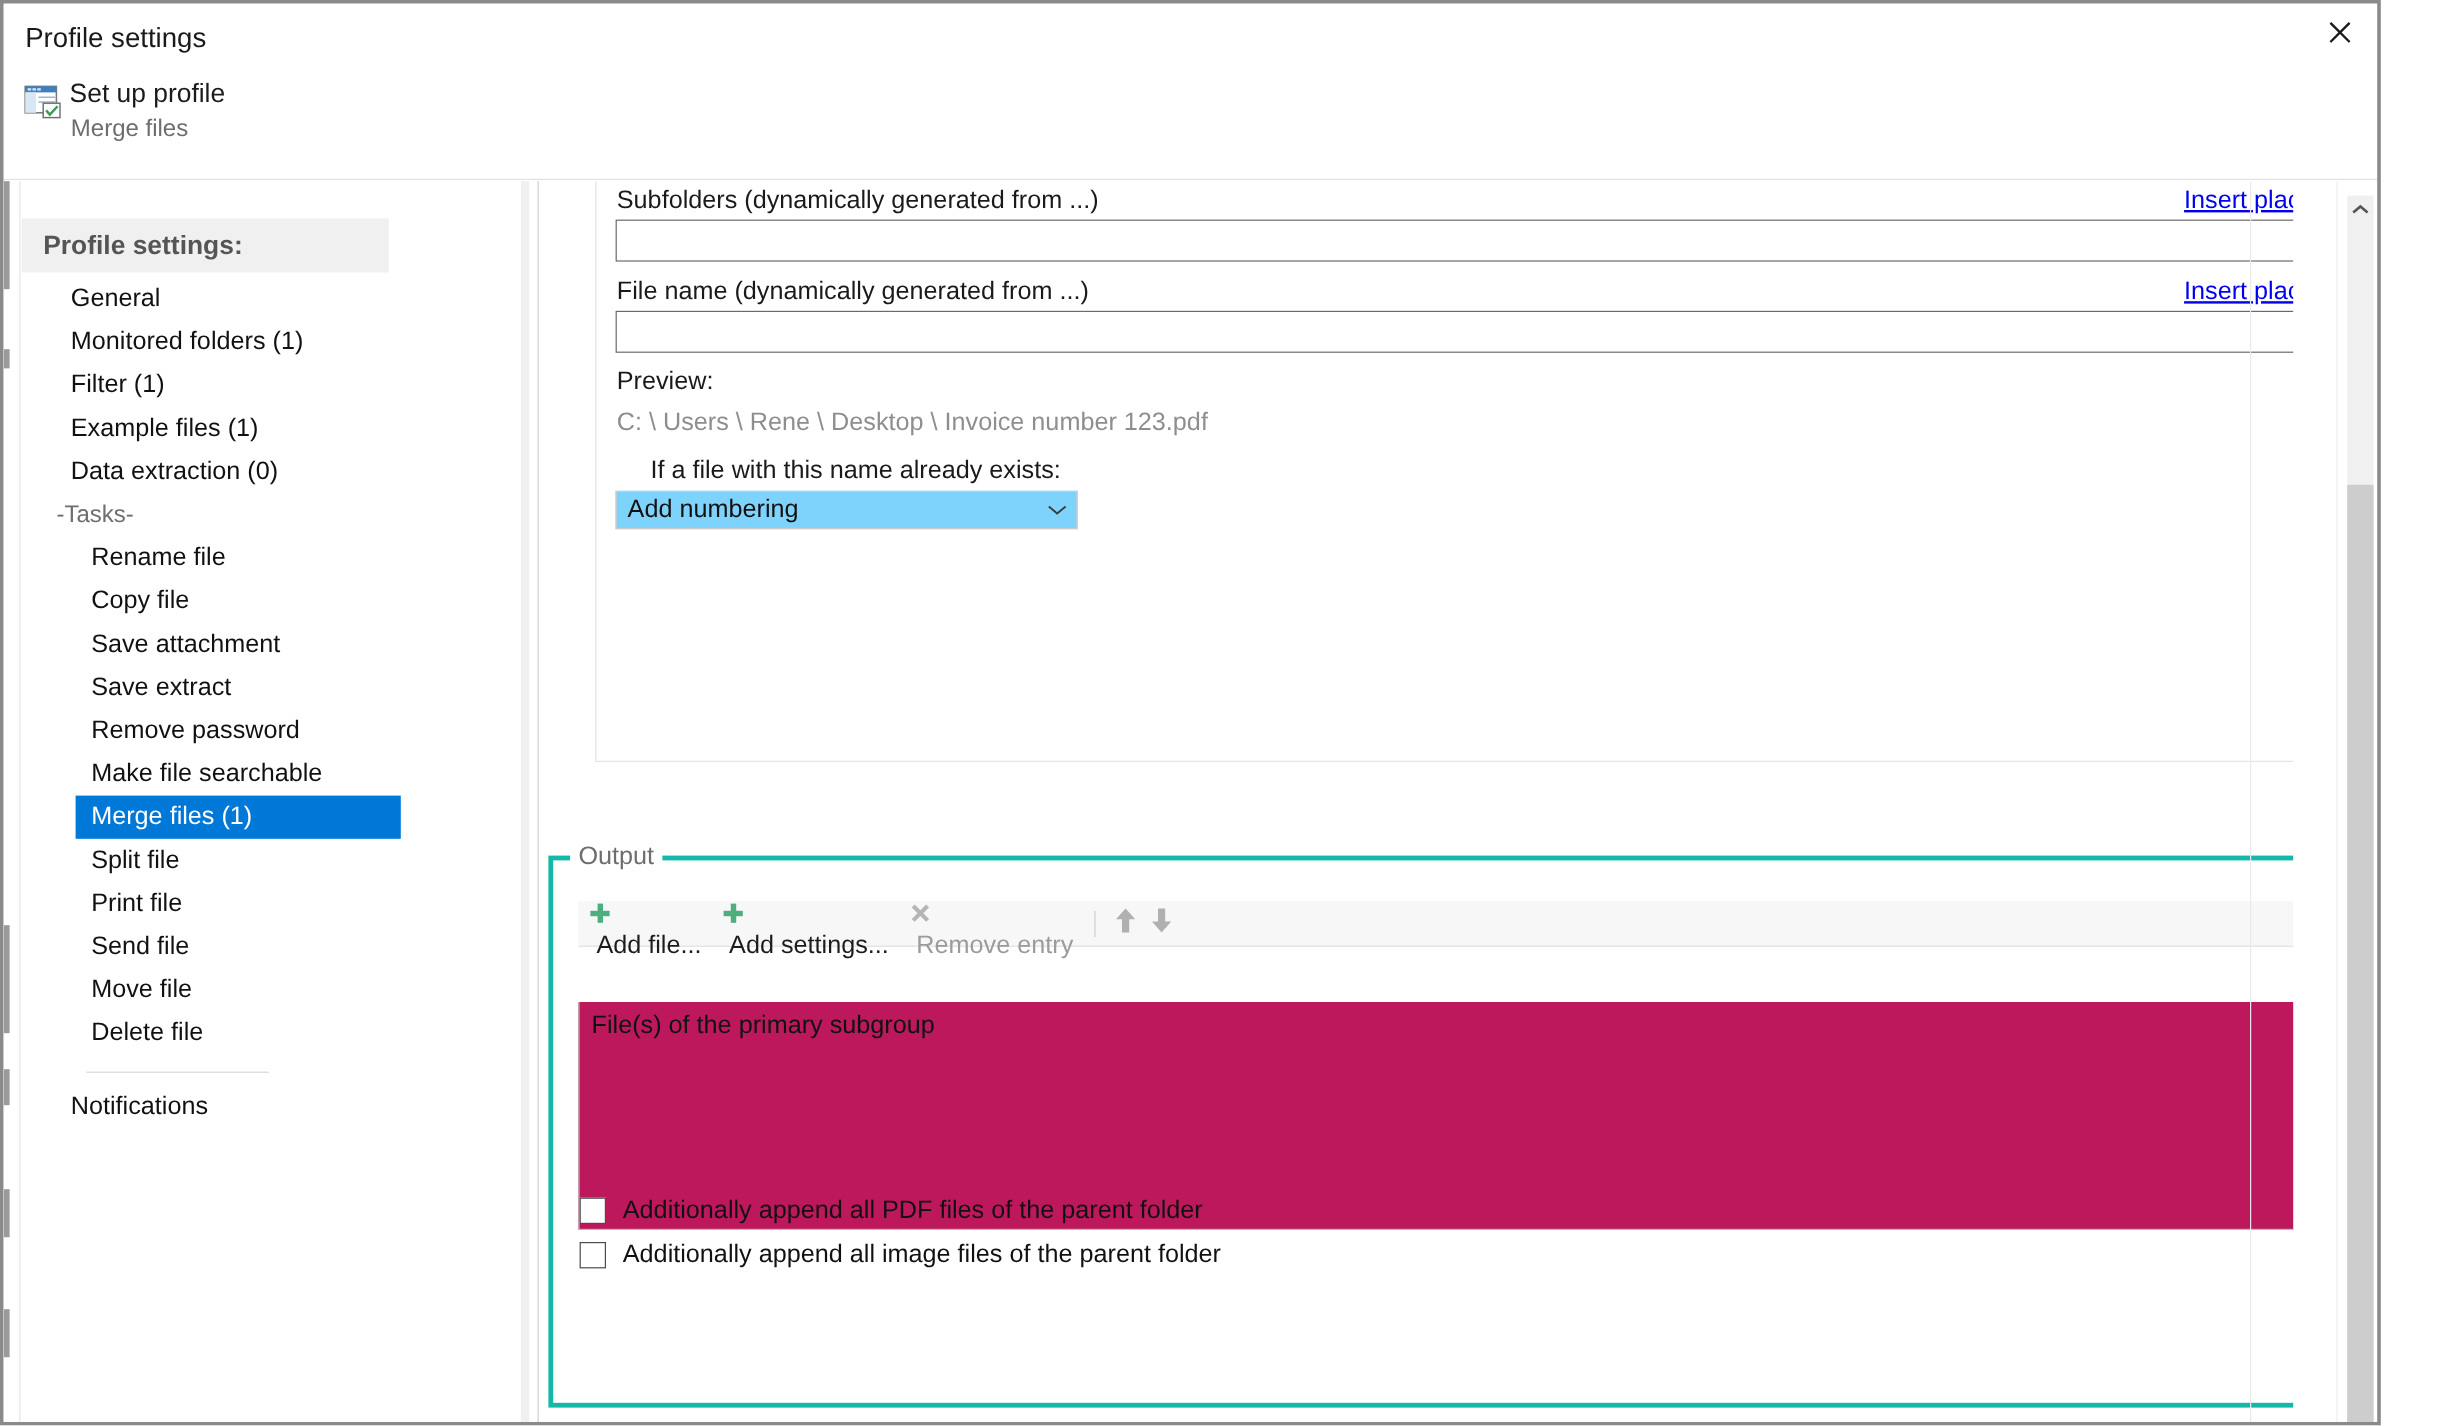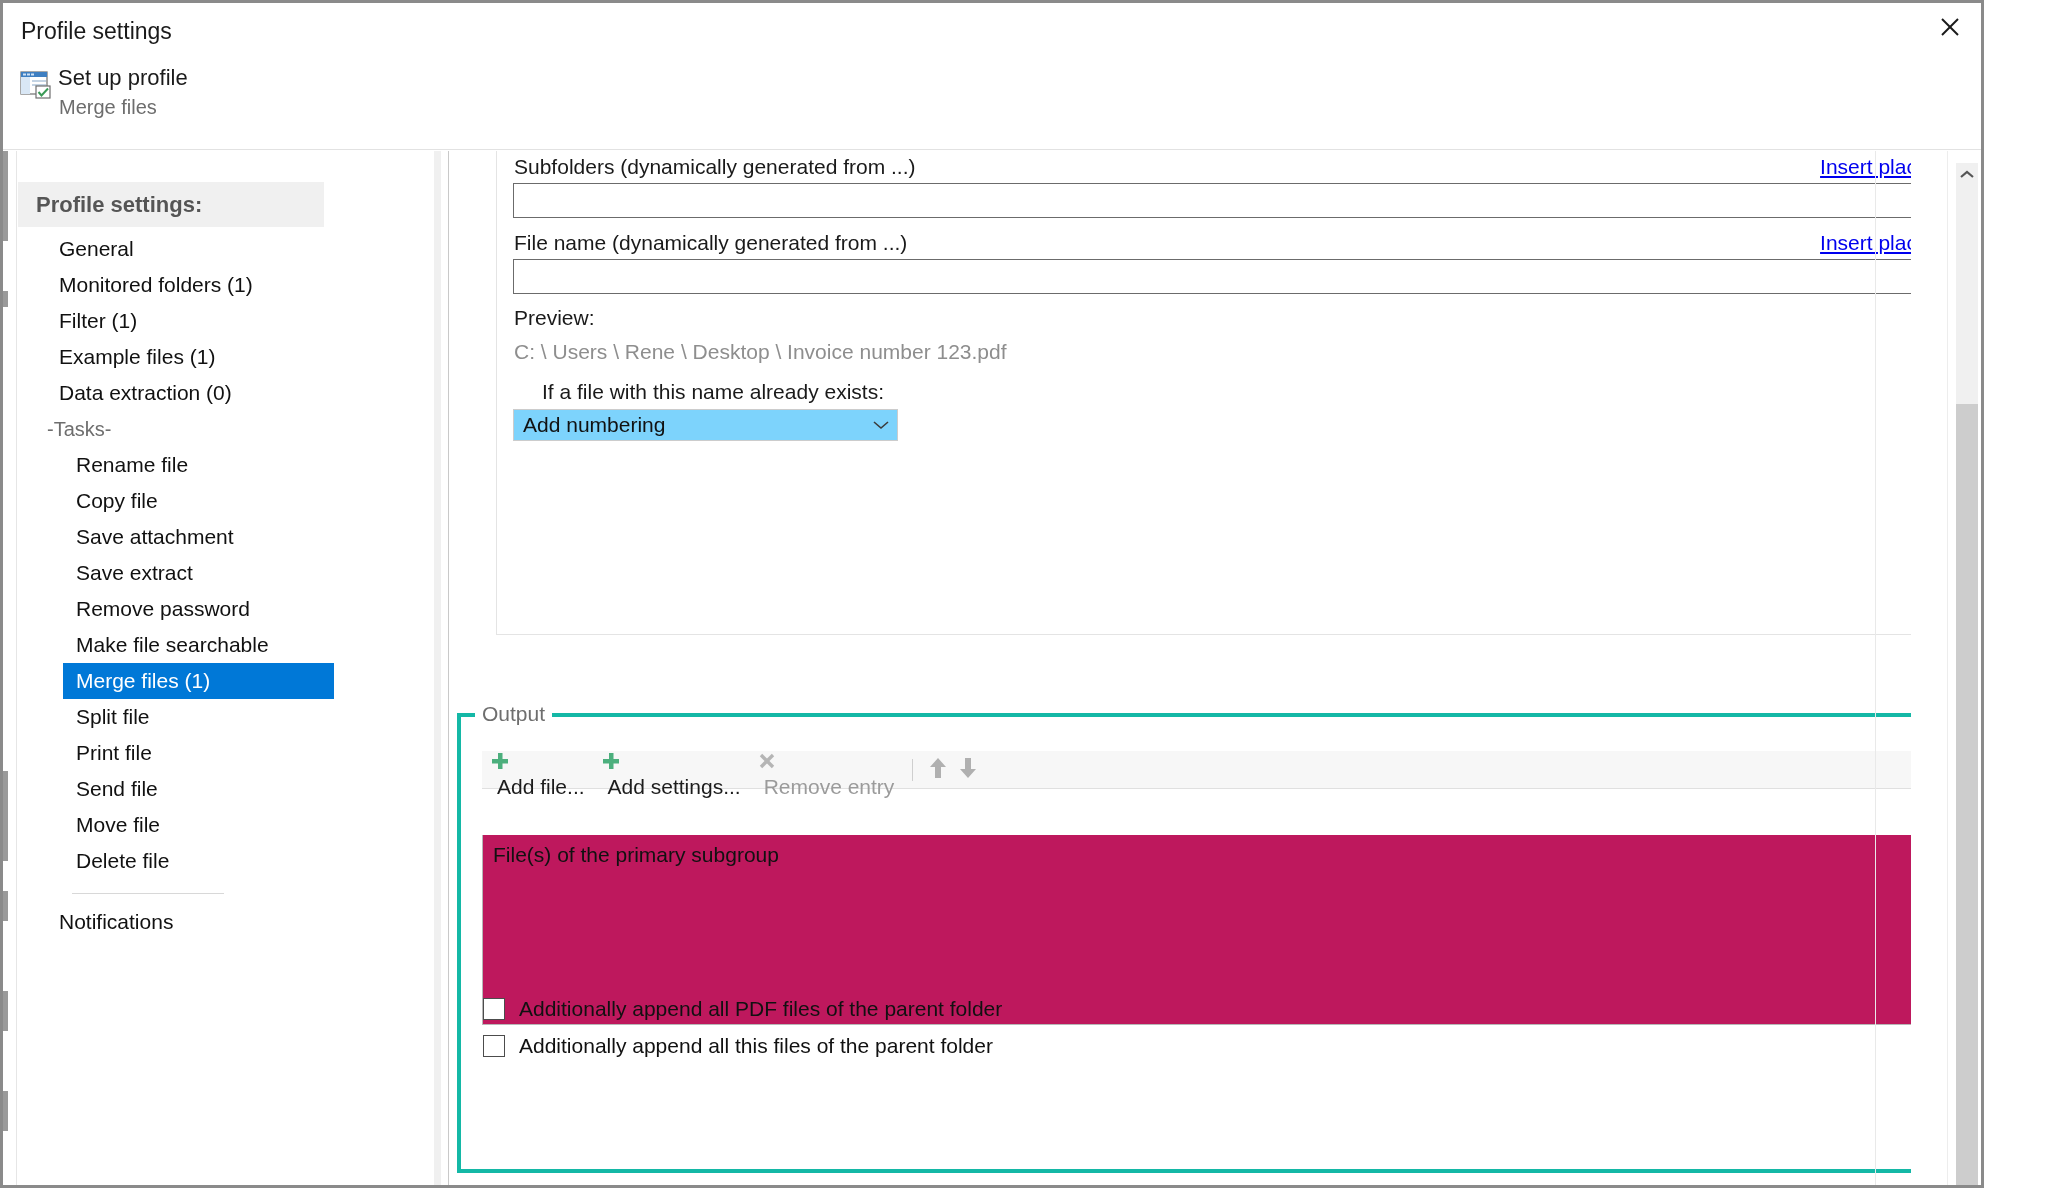--- a/index.html
+++ b/index.html
@@ -602,21 +602,21 @@
               <div class="list-item">File(s) of the primary subgroup</div>
             </div>
         </div>
 
         <div class="checkrow" style="left:22px; top:280px;">
           <span class="checkbox"></span>
           <span class="clabel">Additionally append all PDF files of the parent folder</span>
         </div>
         <div class="checkrow" style="left:22px; top:317px;">
           <span class="checkbox"></span>
-          <span class="clabel">Additionally append all this files of the parent folder</span>
+          <span class="clabel">Additionally append all image files of the parent folder</span>
         </div>
       </div>
 
       <div class="content-right-border"></div>
     </div>
 
     <div class="scroll-outer">
       <div class="scroll-track"></div>
       <div class="scroll-up">
         <svg width="14" height="9" viewBox="0 0 14 9">

